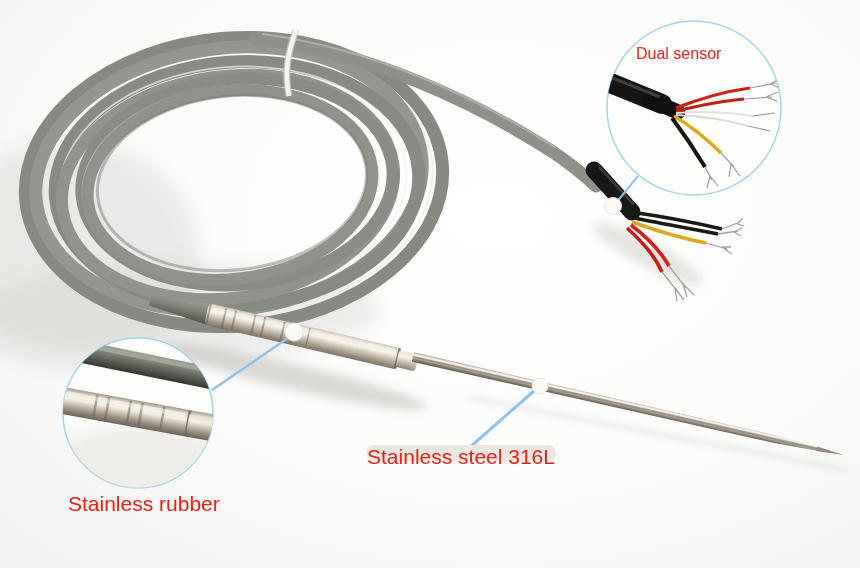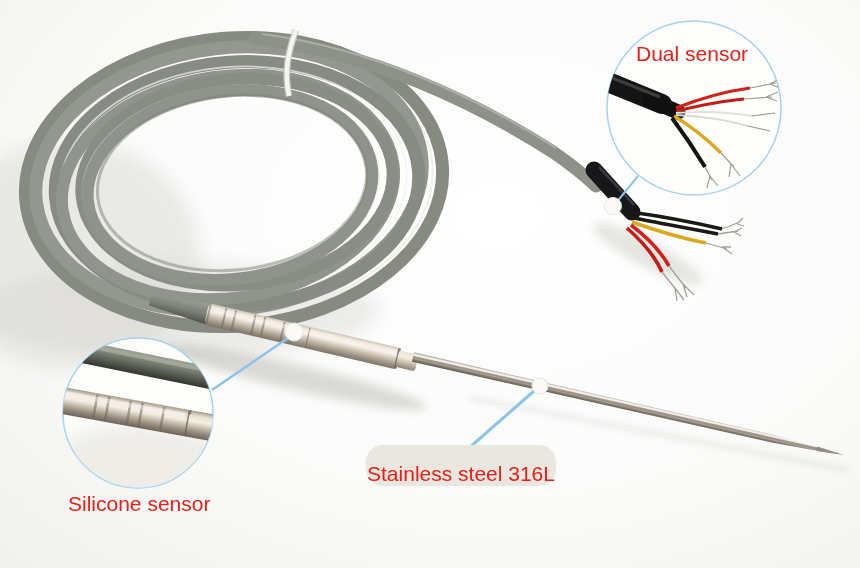--- a/index.html
+++ b/index.html
@@ -12,29 +12,29 @@
     font-family:"Liberation Sans","DejaVu Sans",sans-serif;
   }
   .stage svg{position:absolute;left:0;top:0;}
   .annotation{
     position:absolute;
     color:#e62119;
     font-family:"Liberation Sans","DejaVu Sans",sans-serif;
   }
   .dual-sensor{
     left:636px;top:43px;
-    font-size:21px;line-height:21px;
+    font-size:16px;line-height:21px;
     letter-spacing:0px;
   }
   .steel-label{
     left:366px;top:445px;
-    width:190px;height:41px;
+    width:190px;height:16px;
     background:#eae6e0;
     border-radius:17px;
-    display:flex;align-items:flex-end;justify-content:center;
+    display:flex;align-items:flex-start;justify-content:center;
     font-size:21px;
   }
   .silicone-label{
     left:68px;top:492px;
     font-size:21px;
   }
 </style>
 </head>
 <body>
 
@@ -216,16 +216,16 @@
 
 <div class="annotation dual-sensor">
   <div>Dual sensor</div>
 </div>
 
 <div class="annotation steel-label">
   <span>Stainless steel 316L</span>
 </div>
 
 <div class="annotation silicone-label">
-  <span>Silicone sensor</span>
+  <span>Stainless rubber</span>
 </div>
 
 </div>
 
 </body></html>

